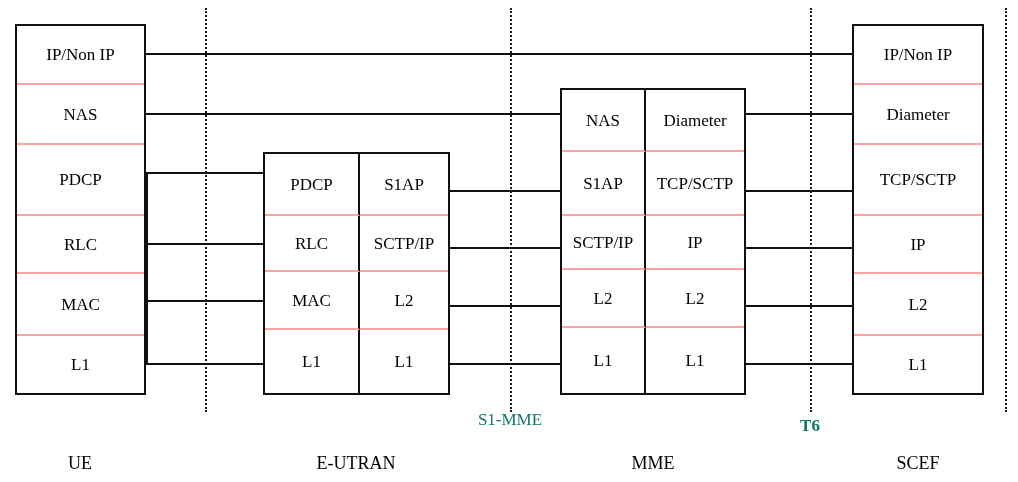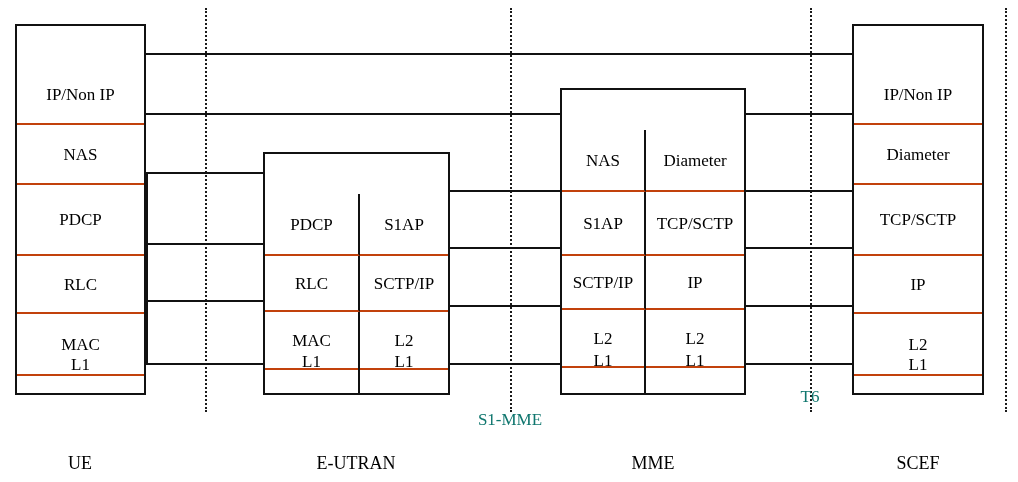--- a/index.html
+++ b/index.html
@@ -27,21 +27,21 @@
     display: flex;
     align-items: center;
     justify-content: center;
     color: #000000;
     font-size: 17px;
     line-height: 1;
     white-space: nowrap;
     background: transparent;
   }
   .cell.rb { border-right: 2px solid #111111; }
-  .cell.bb { border-bottom: 2px solid #c2410c; margin-top: 40px; }
+  .cell.bb { border-bottom: 2px solid #fca5a5; }
   .hline {
     position: absolute;
     height: 0;
     border-top: 2px solid #111111;
     background: transparent;
   }
   .vline {
     position: absolute;
     width: 0;
     border-left: 2px solid #111111;
@@ -143,20 +143,20 @@
   <div class="stack" style="left:852px; top:24px; width:132px; height:371px;">
     <div class="cell bb" style="left:0px; top:0px; width:128px; height:59px;">IP/Non IP</div>
     <div class="cell bb" style="left:0px; top:59px; width:128px; height:60px;">Diameter</div>
     <div class="cell bb" style="left:0px; top:119px; width:128px; height:71px;">TCP/SCTP</div>
     <div class="cell bb" style="left:0px; top:190px; width:128px; height:58px;">IP</div>
     <div class="cell bb" style="left:0px; top:248px; width:128px; height:62px;">L2</div>
     <div class="cell" style="left:0px; top:310px; width:128px; height:57px;">L1</div>
   </div>
 
   <div class="iflabel" style="left:440px; top:411px; width:140px;">S1-MME</div>
-  <div class="iflabel" style="left:770px; top:388px; width:80px;">T6</div>
+  <div class="iflabel" style="left:770px; top:417px; width:80px;font-weight:bold;">T6</div>
 
   <div class="nodelabel" style="left:20px; top:454px; width:120px;">UE</div>
   <div class="nodelabel" style="left:276px; top:454px; width:160px;">E-UTRAN</div>
   <div class="nodelabel" style="left:583px; top:454px; width:140px;">MME</div>
   <div class="nodelabel" style="left:858px; top:454px; width:120px;">SCEF</div>
 
 </div>
 
 </body></html>

